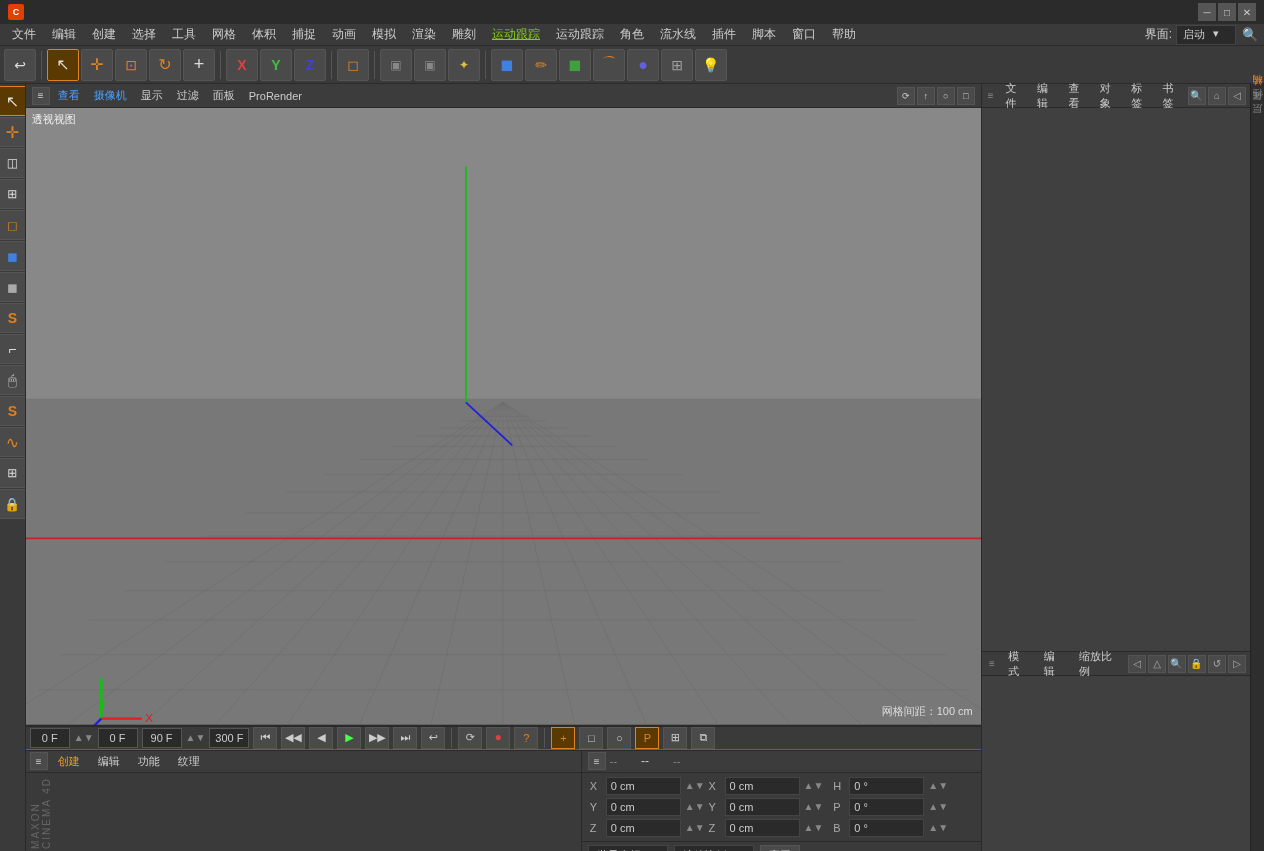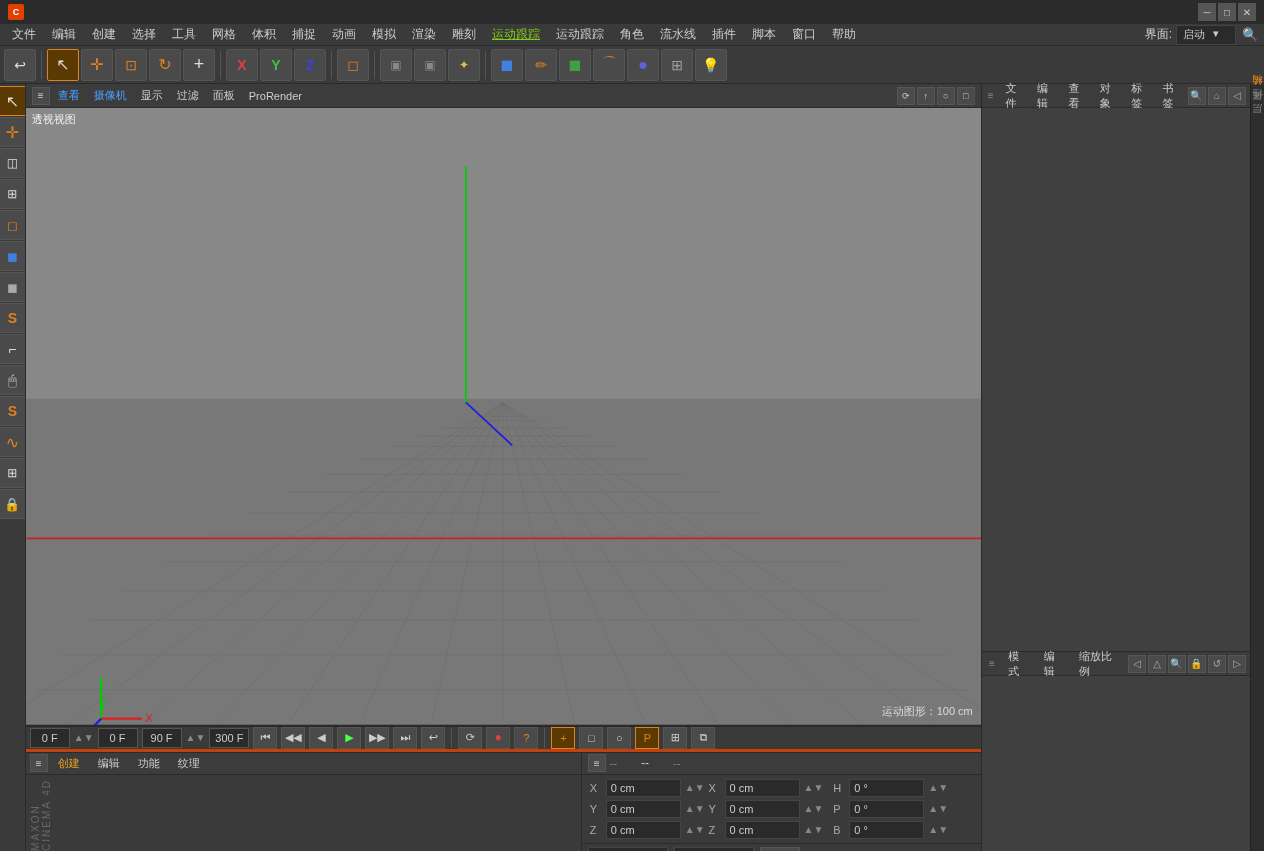--- a/index.html
+++ b/index.html
@@ -282,21 +282,21 @@
 
     
     #playback-bar {
       height: 30px;
       background: #3a3a3a;
       display: flex;
       align-items: center;
       padding: 0 4px;
       gap: 4px;
       border-top: 1px solid #2a2a2a;
-      border-bottom: 3px solid #c2410c;
+      border-bottom: 1px solid #c2410c;
     }
     .pb-input {
       width: 40px;
       height: 20px;
       background: #2a2a2a;
       border: 1px solid #555;
       color: #ccc;
       font-size: 11px;
       text-align: center;
     }
@@ -668,21 +668,21 @@
         <div id="vp-toolbar-right">
           <div class="vp-tb-icon">⟳</div>
           <div class="vp-tb-icon">↑</div>
           <div class="vp-tb-icon">○</div>
           <div class="vp-tb-icon">□</div>
         </div>
       </div>
 
       <div id="viewport-canvas">
         <div id="viewport-label">透视视图</div>
-        <div id="grid-distance">运动图形：100 cm</div>
+        <div id="grid-distance">网格间距：100 cm</div>
 
         
         <svg id="grid-svg" viewBox="0 0 825 530" preserveAspectRatio="none">
 
           <rect width="825" height="530" fill="#808080"></rect>
 
           <rect x="0" y="0" width="825" height="250" fill="#888888"></rect>
 
           <rect x="0" y="250" width="825" height="280" fill="#787878"></rect>
 

